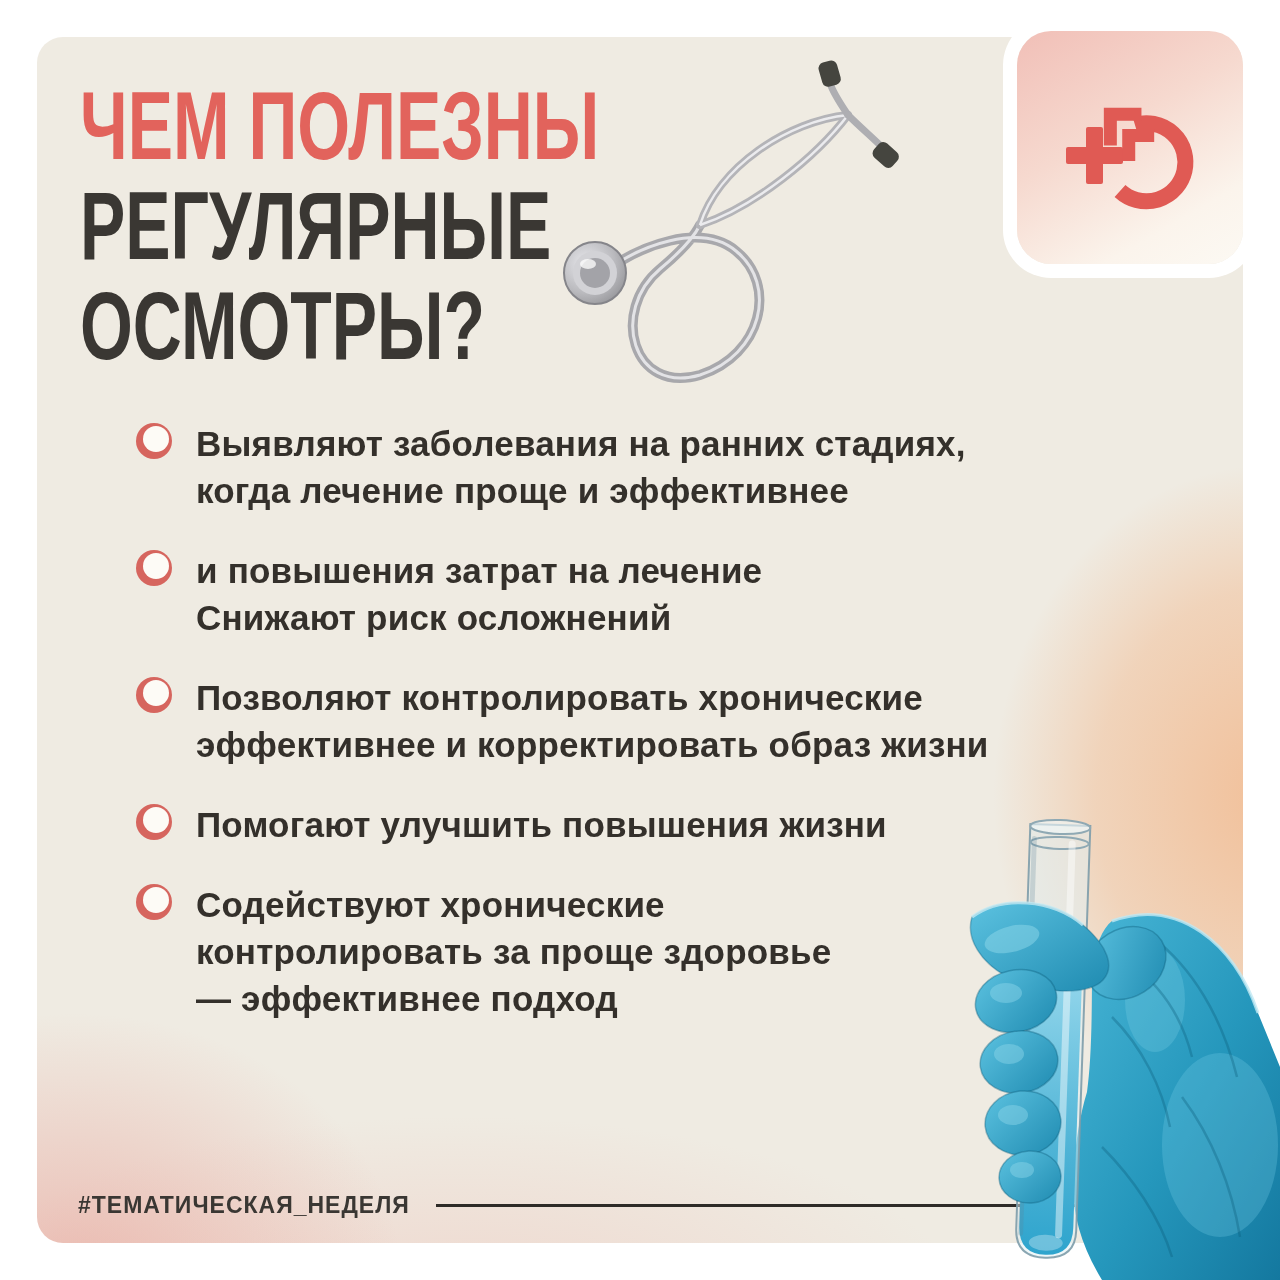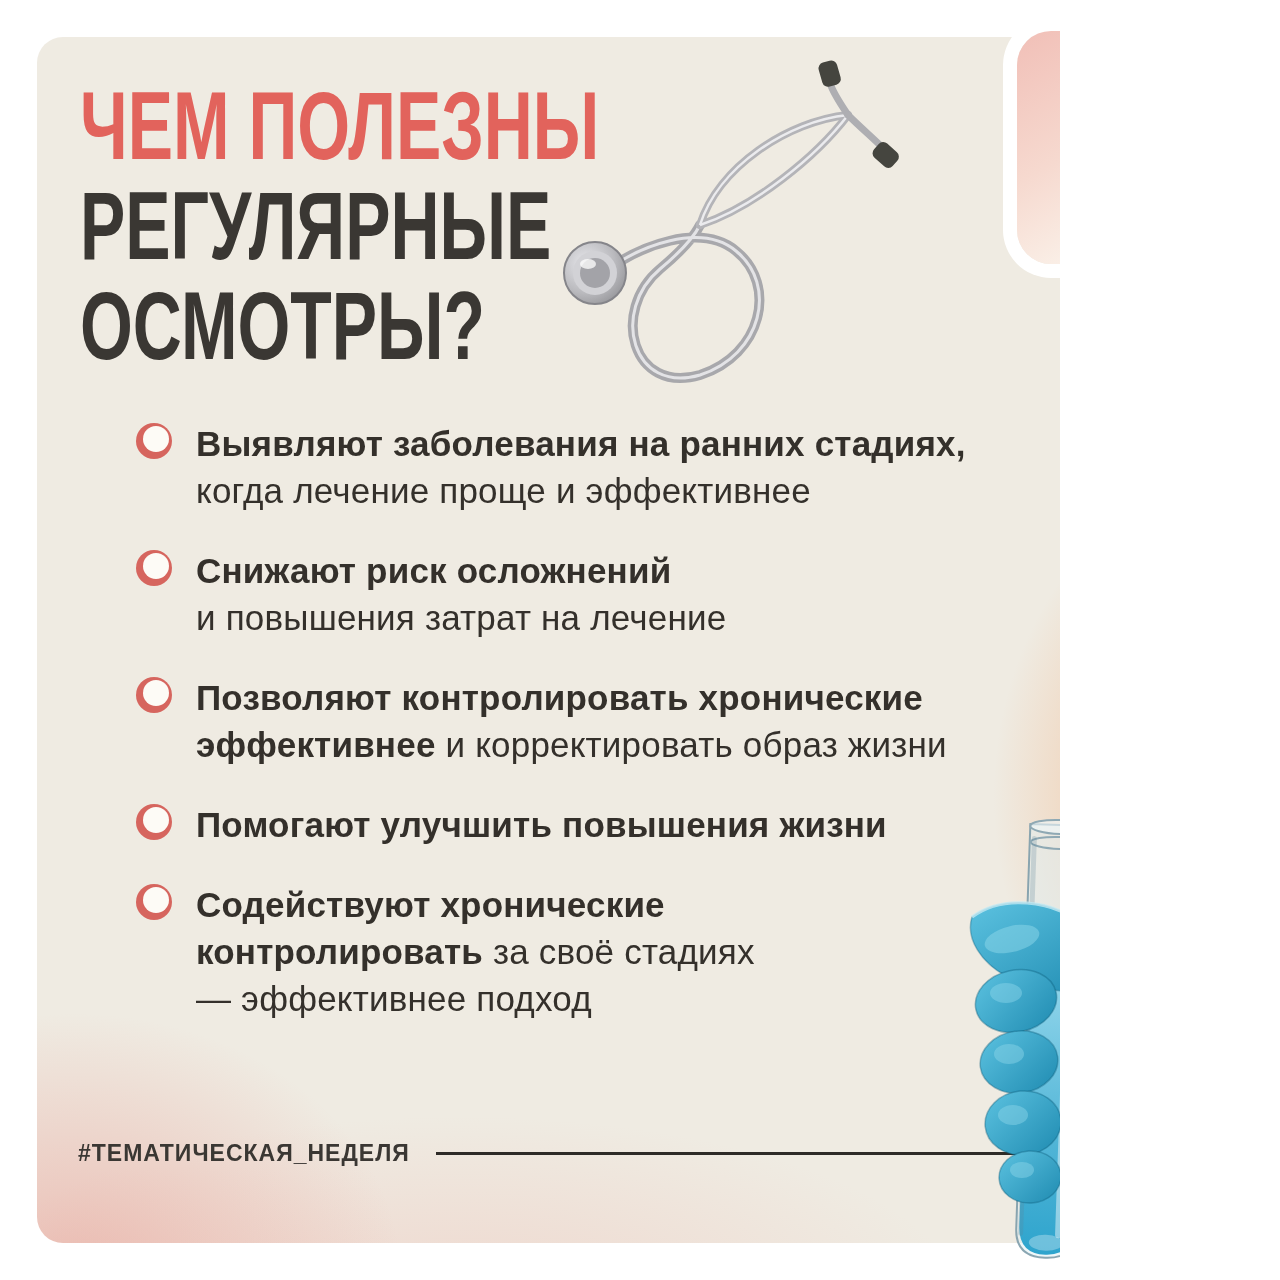--- a/index.html
+++ b/index.html
@@ -1,16 +1,16 @@
 <!DOCTYPE html>
 <html style="--accent: #E2635C; --title-ink: #3A3733; --ink: #34302B; --marker: #D6655E; --card-bg: #EFEBE2; --line: #2E2B27; --logo-red: #E05A54; --glove-blue: #2E9DBF; --liquid-blue: #35A8CF; --glow-orange: #F3A66E; --glow-pink: #E7948A;"><head>
 <meta charset="utf-8">
 <style>
   html,body{margin:0;padding:0;background:#fff;}
-  .canvas{position:relative;width:1060px;height:1280px;background:#fff;overflow:hidden;
+  .canvas{position:relative;width:1280px;height:1280px;background:#fff;overflow:hidden;
           font-family:"Liberation Sans","DejaVu Sans",sans-serif;}
   
   .card{position:absolute;left:37px;top:37px;width:1206px;height:1206px;border-radius:26px;
     background:
       radial-gradient(380px 460px at 102% 63%, rgba(243,166,110,.62) 0%, rgba(243,166,110,.34) 45%, rgba(243,166,110,0) 72%),
       radial-gradient(470px 380px at 3% 103%, rgba(231,148,138,.55) 0%, rgba(231,148,138,0) 70%),
       radial-gradient(700px 260px at 35% 105%, rgba(238,178,168,.35) 0%, rgba(238,178,168,0) 72%),
       var(--card-bg,#EFEBE2);}
   
   .title{position:absolute;left:80px;top:76px;width:760px;font-weight:700;
@@ -25,23 +25,23 @@
      display:flex;align-items:center;justify-content:center;}
   
   .benefits{position:absolute;left:136px;top:420px;margin:0;padding:0;list-style:none;width:960px;}
   .item{display:flex;gap:24px;margin-bottom:33px;}
   .dot{position:relative;flex:0 0 36px;width:36px;height:36px;margin-top:3px;border-radius:50%;
        background:var(--marker,#D6655E);}
   .dot-in{position:absolute;left:7px;top:3px;width:26px;height:26px;border-radius:50%;background:#FDFBF6;}
   .txt{color:var(--ink,#34302B);}
   .txt .line{font-size:35px;line-height:47px;letter-spacing:.2px;}
   .b{font-weight:700;}
-  .r{font-weight:400;}
-  
-  .footer{position:absolute;left:78px;top:1140px;display:flex;align-items:center;gap:26px;z-index:2;}
+  .r{font-weight:700;}
+  
+  .footer{position:absolute;left:78px;top:1192px;display:flex;align-items:center;gap:26px;z-index:2;}
   .hashtag{font-size:23px;font-weight:700;letter-spacing:1px;color:var(--title-ink,#3A3733);white-space:nowrap;}
   .rule{width:640px;height:3px;background:var(--line,#2E2B27);}
   
   .steth{position:absolute;left:540px;top:55px;width:430px;height:350px;}
   .hand{position:absolute;left:920px;top:815px;width:360px;height:465px;z-index:6;}
 </style>
 </head>
 <body>
 
 <div class="canvas">
@@ -103,22 +103,22 @@
         <div class="txt">
           <div class="line"><span class="b">Выявляют заболевания на ранних стадиях,</span></div>
           <div class="line"><span class="r">когда лечение проще и эффективнее</span></div>
         </div>
       </li>
       <li class="item">
         <span class="dot">
           <span class="dot-in"></span>
         </span>
         <div class="txt">
+          <div class="line"><span class="r">и повышения затрат на лечение</span></div>
           <div class="line"><span class="b">Снижают риск осложнений</span></div>
-          <div class="line"><span class="r">и повышения затрат на лечение</span></div>
         </div>
       </li>
       <li class="item">
         <span class="dot">
           <span class="dot-in"></span>
         </span>
         <div class="txt">
           <div class="line"><span class="b">Позволяют контролировать хронические</span></div>
           <div class="line"><span class="b">эффективнее</span><span class="r"> и корректировать образ жизни</span></div>
         </div>
@@ -130,21 +130,21 @@
         <div class="txt">
           <div class="line"><span class="b">Помогают улучшить повышения жизни</span></div>
         </div>
       </li>
       <li class="item">
         <span class="dot">
           <span class="dot-in"></span>
         </span>
         <div class="txt">
           <div class="line"><span class="b">Содействуют хронические</span></div>
-          <div class="line"><span class="b">контролировать</span><span class="r"> за своё стадиях</span></div>
+          <div class="line"><span class="b">контролировать</span><span class="r"> за проще здоровье</span></div>
           <div class="line"><span class="r">— эффективнее подход</span></div>
         </div>
       </li>
     </ul>
 
   <div class="footer">
     <span class="hashtag">#ТЕМАТИЧЕСКАЯ_НЕДЕЛЯ</span>
     <span class="rule"></span>
   </div>
 

